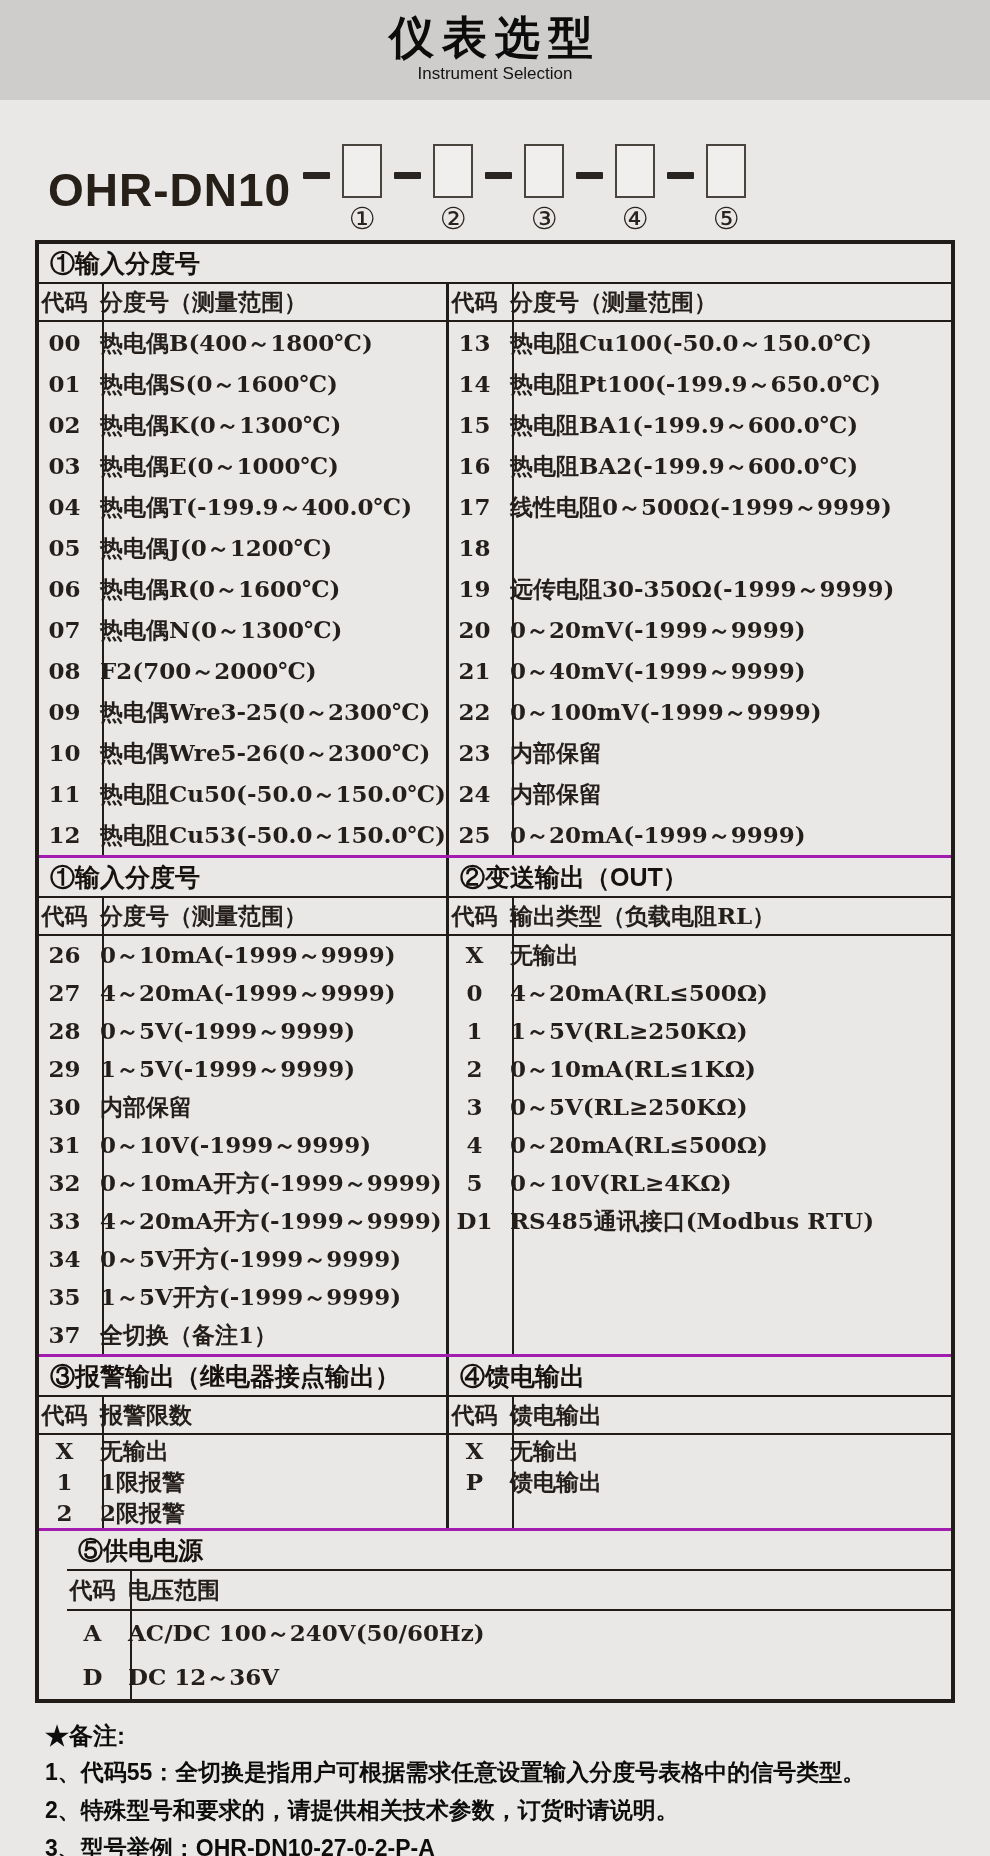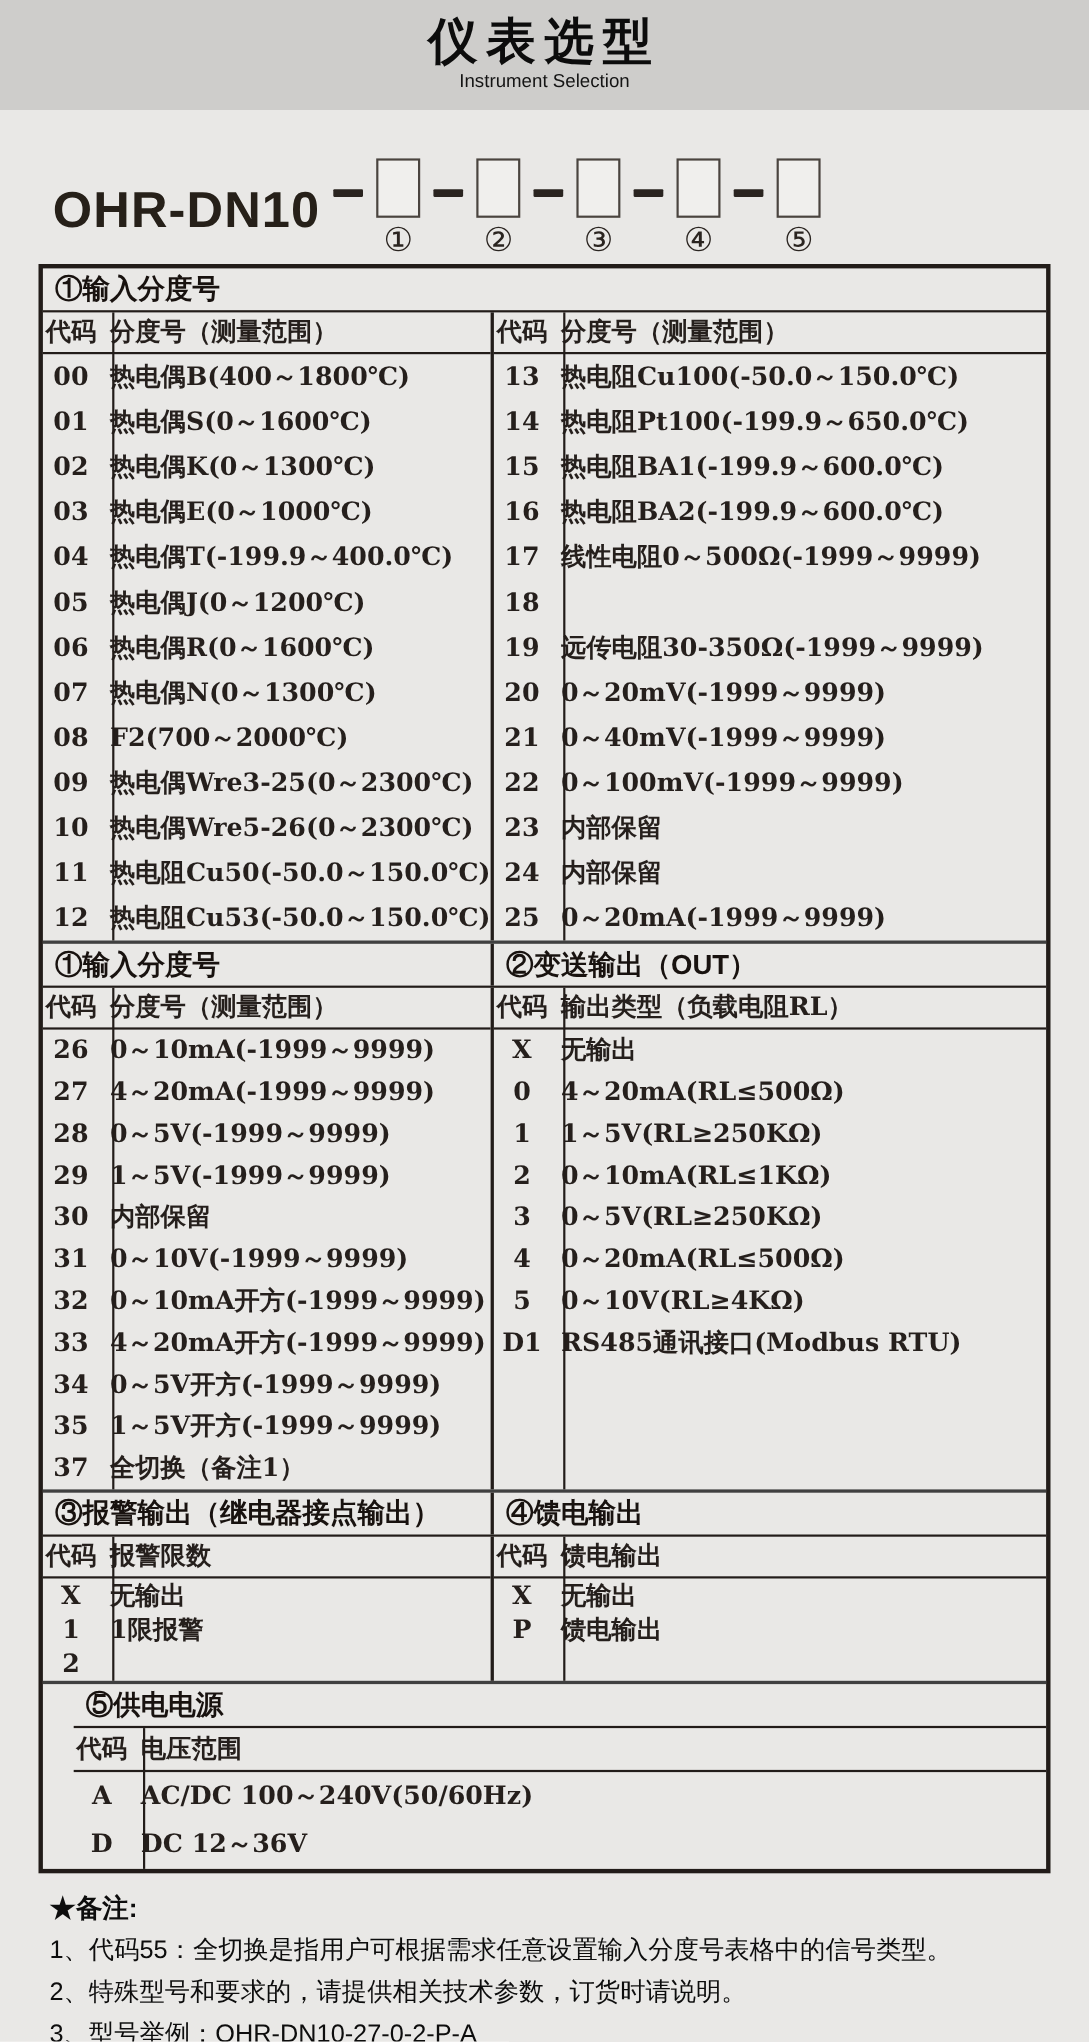--- a/index.html
+++ b/index.html
@@ -23,21 +23,21 @@
     line-height:62px;color:#262019;letter-spacing:1px;
   }
   .slots{display:flex;align-items:flex-start;}
   .slot-group{display:flex;align-items:flex-start;}
   .dash{width:27px;height:7px;background:#2a2420;margin:28px 12px 0 12px;border-radius:1px;}
   .slot{display:flex;flex-direction:column;align-items:center;}
   .slot-box{width:36px;height:50px;border:2px solid #4a443f;background:#f0efed;}
   .slot-num{margin-top:4px;font-size:30px;line-height:34px;font-family:"DejaVu Sans",sans-serif;color:#2a2420;}
   
   .big-table{margin:4px 35px 0 35px;border:4px solid #221c19;background:#e9e8e6;}
-  .sec{border-bottom:3px solid #404040;}
+  .sec{border-bottom:3px solid #a21caf;}
   .sec:last-child{border-bottom:none;padding-left:28px;}
   .sec-title-row{display:flex;border-bottom:2px solid #221c19;}
   .sec-title-cell{
     height:38px;line-height:38px;padding-left:11px;
     font-family:"Liberation Sans",sans-serif;font-weight:bold;font-size:25px;color:#18120f;
     box-sizing:border-box;overflow:hidden;white-space:nowrap;
   }
   .sec-title-cell.left{width:410px;border-right:3px solid #221c19;}
   .sec-title-cell.right{flex:1;}
   .sec-title-cell.full{flex:1;}
@@ -53,21 +53,21 @@
   .row{display:flex;font-weight:700;}
   .s1 .colhdr,.s2 .colhdr,.s3 .colhdr{height:36px;line-height:36px;font-size:23px;}
   .s5 .colhdr{height:38px;line-height:38px;font-size:23px;}
   .s1 .row{height:41px;line-height:41px;font-size:23px;}
   .s2 .row{height:38px;line-height:38px;font-size:23px;}
   .s3 .row{height:31px;line-height:31px;font-size:23px;}
   .s5 .row{height:44px;line-height:44px;font-size:23px;}
   
   .notes{margin:16px 0 0 45px;font-family:"Liberation Sans",sans-serif;color:#0d0d0d;}
   .notes-title{font-size:24px;font-weight:700;line-height:34px;}
-  .note-line{font-size:23px;font-weight:400;line-height:38px;white-space:nowrap;}
+  .note-line{font-size:23px;font-weight:700;line-height:38px;white-space:nowrap;}
 </style>
 </head>
 <body>
 
 <div class="page">
 
   <header class="banner">
     <div class="banner-title">仪表选型</div>
     <div class="banner-subtitle">Instrument Selection</div>
   </header>
@@ -411,20 +411,21 @@
                 <div class="cell-desc">无输出</div>
               </div>
 
               <div class="row">
                 <div class="cell-code">1</div>
                 <div class="cell-desc">1限报警</div>
               </div>
 
               <div class="row">
                 <div class="cell-code">2</div>
+                <div class="cell-desc">2限报警</div>
               </div>
             </div>
         </div>
         <div class="half right">
           <div class="colhdr">
             <div class="cell-code">代码</div>
             <div class="cell-desc">馈电输出</div>
           </div>
           <div>
 

